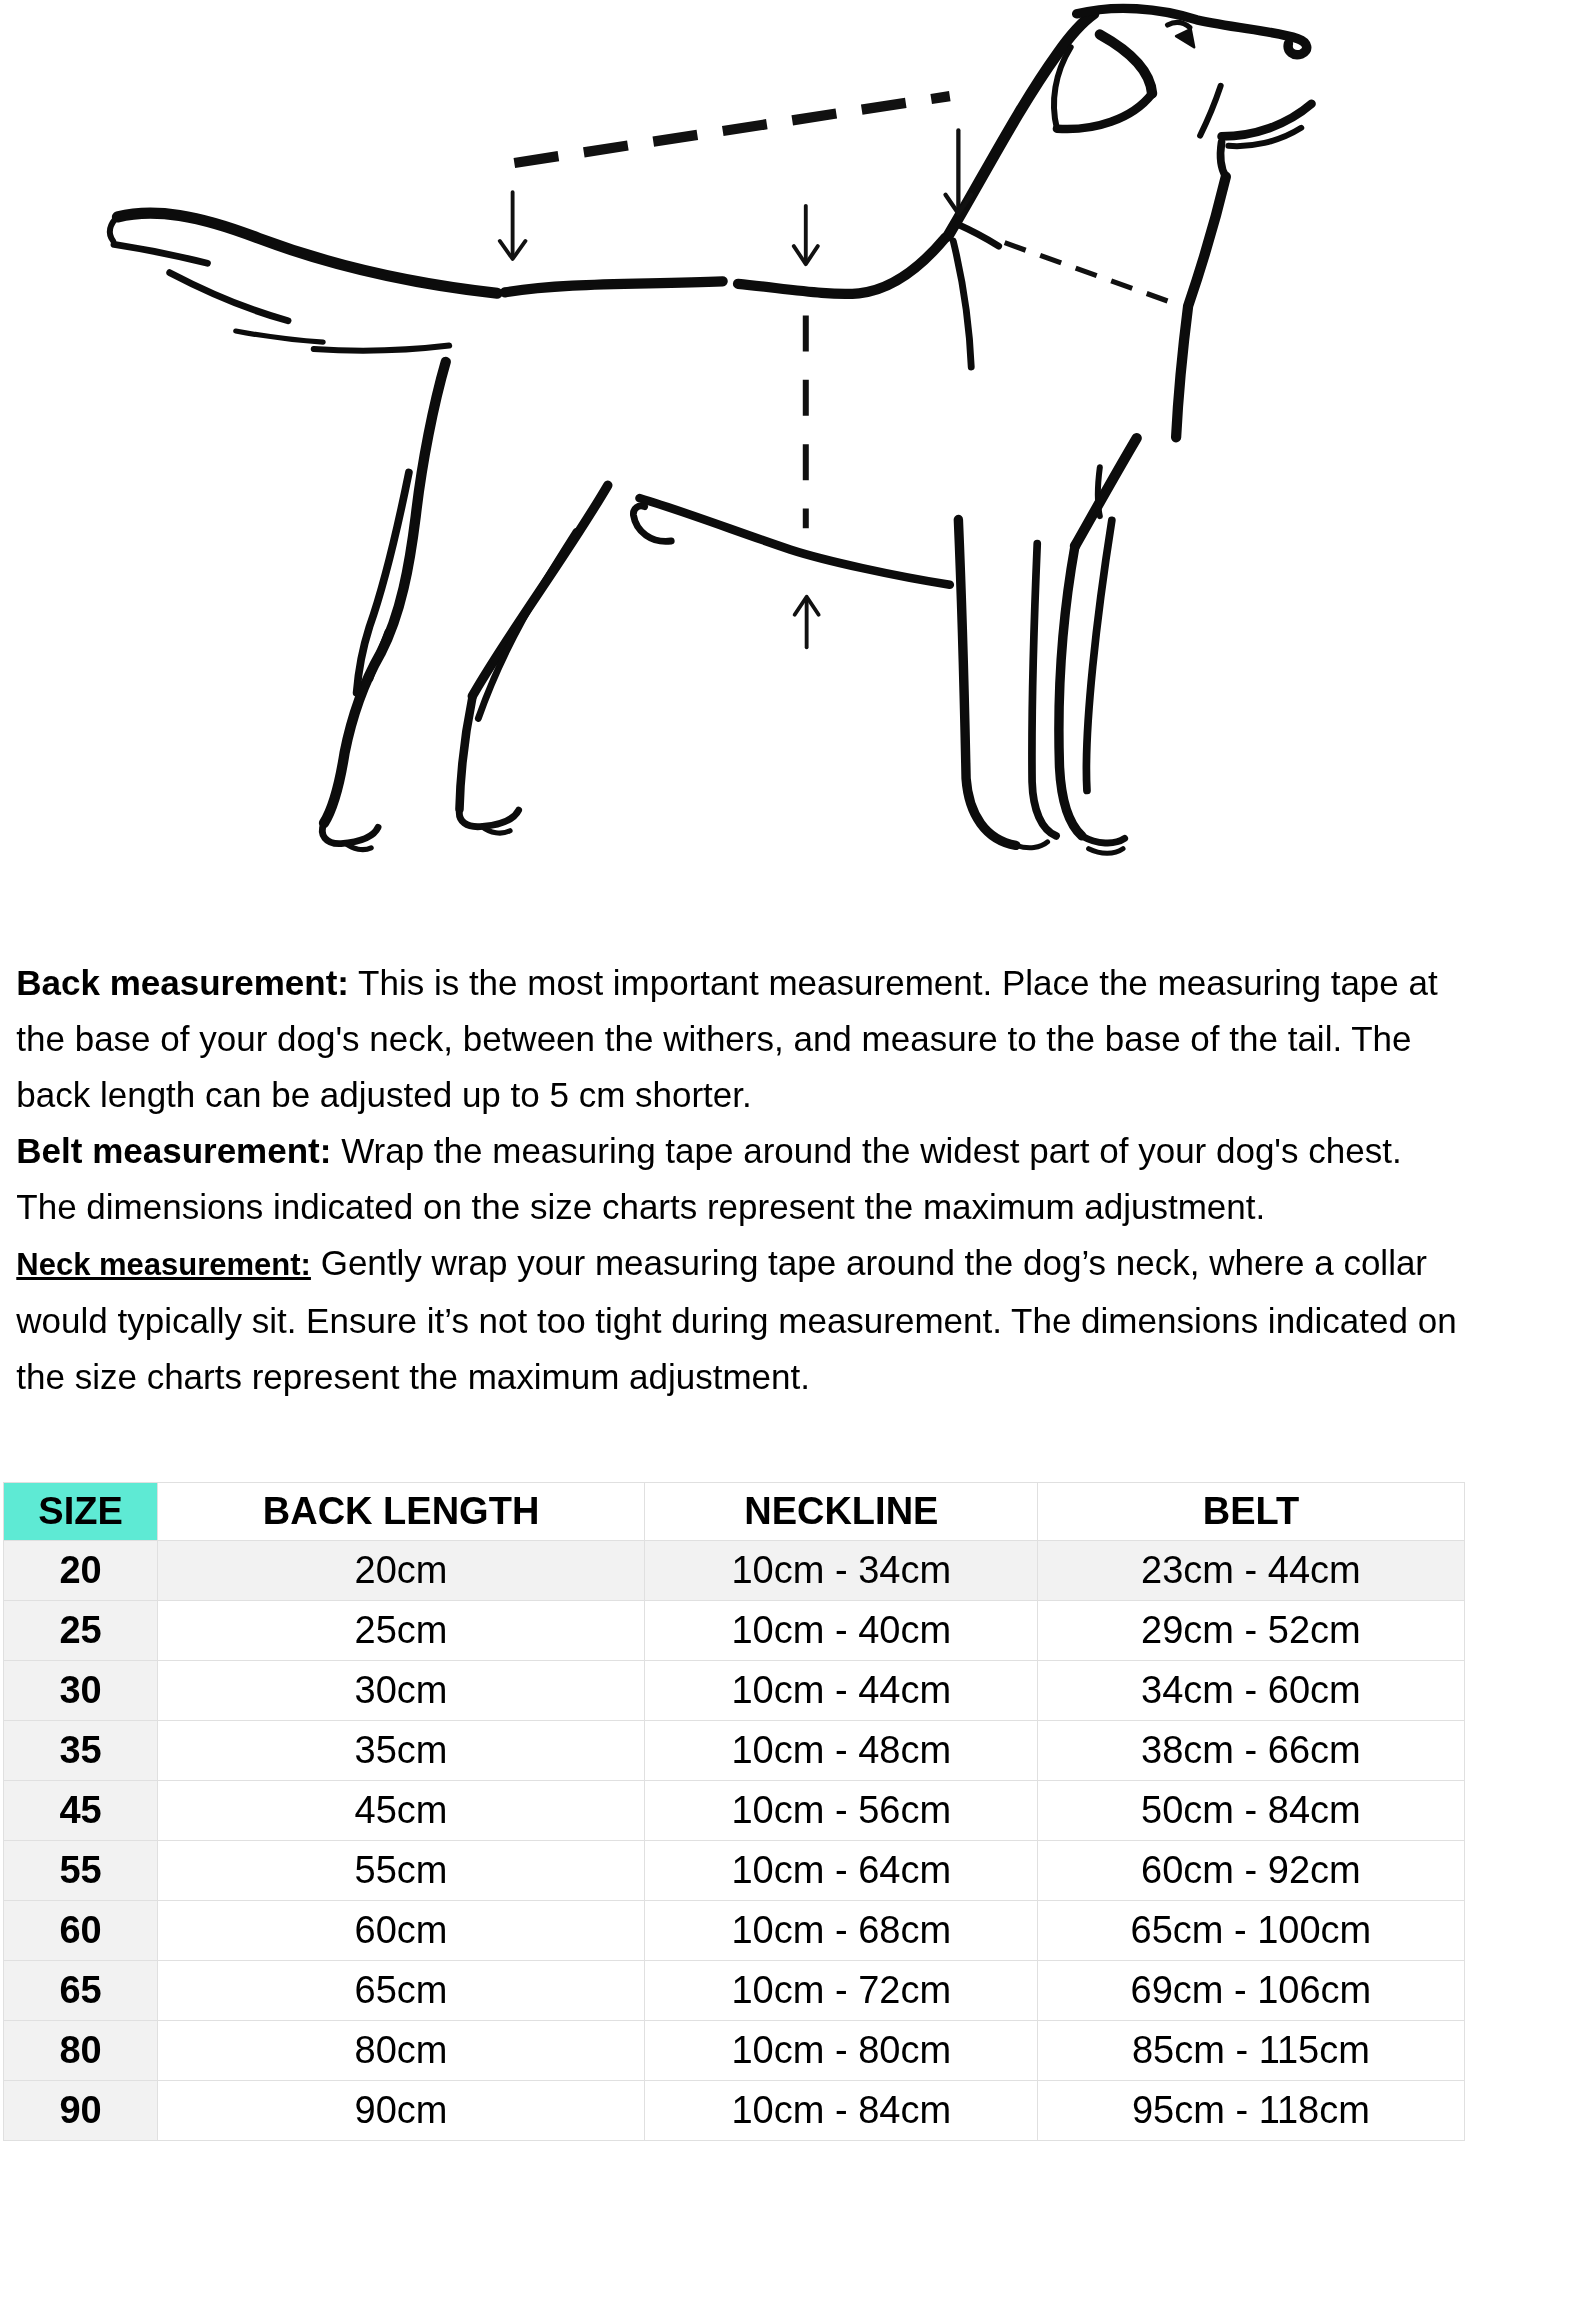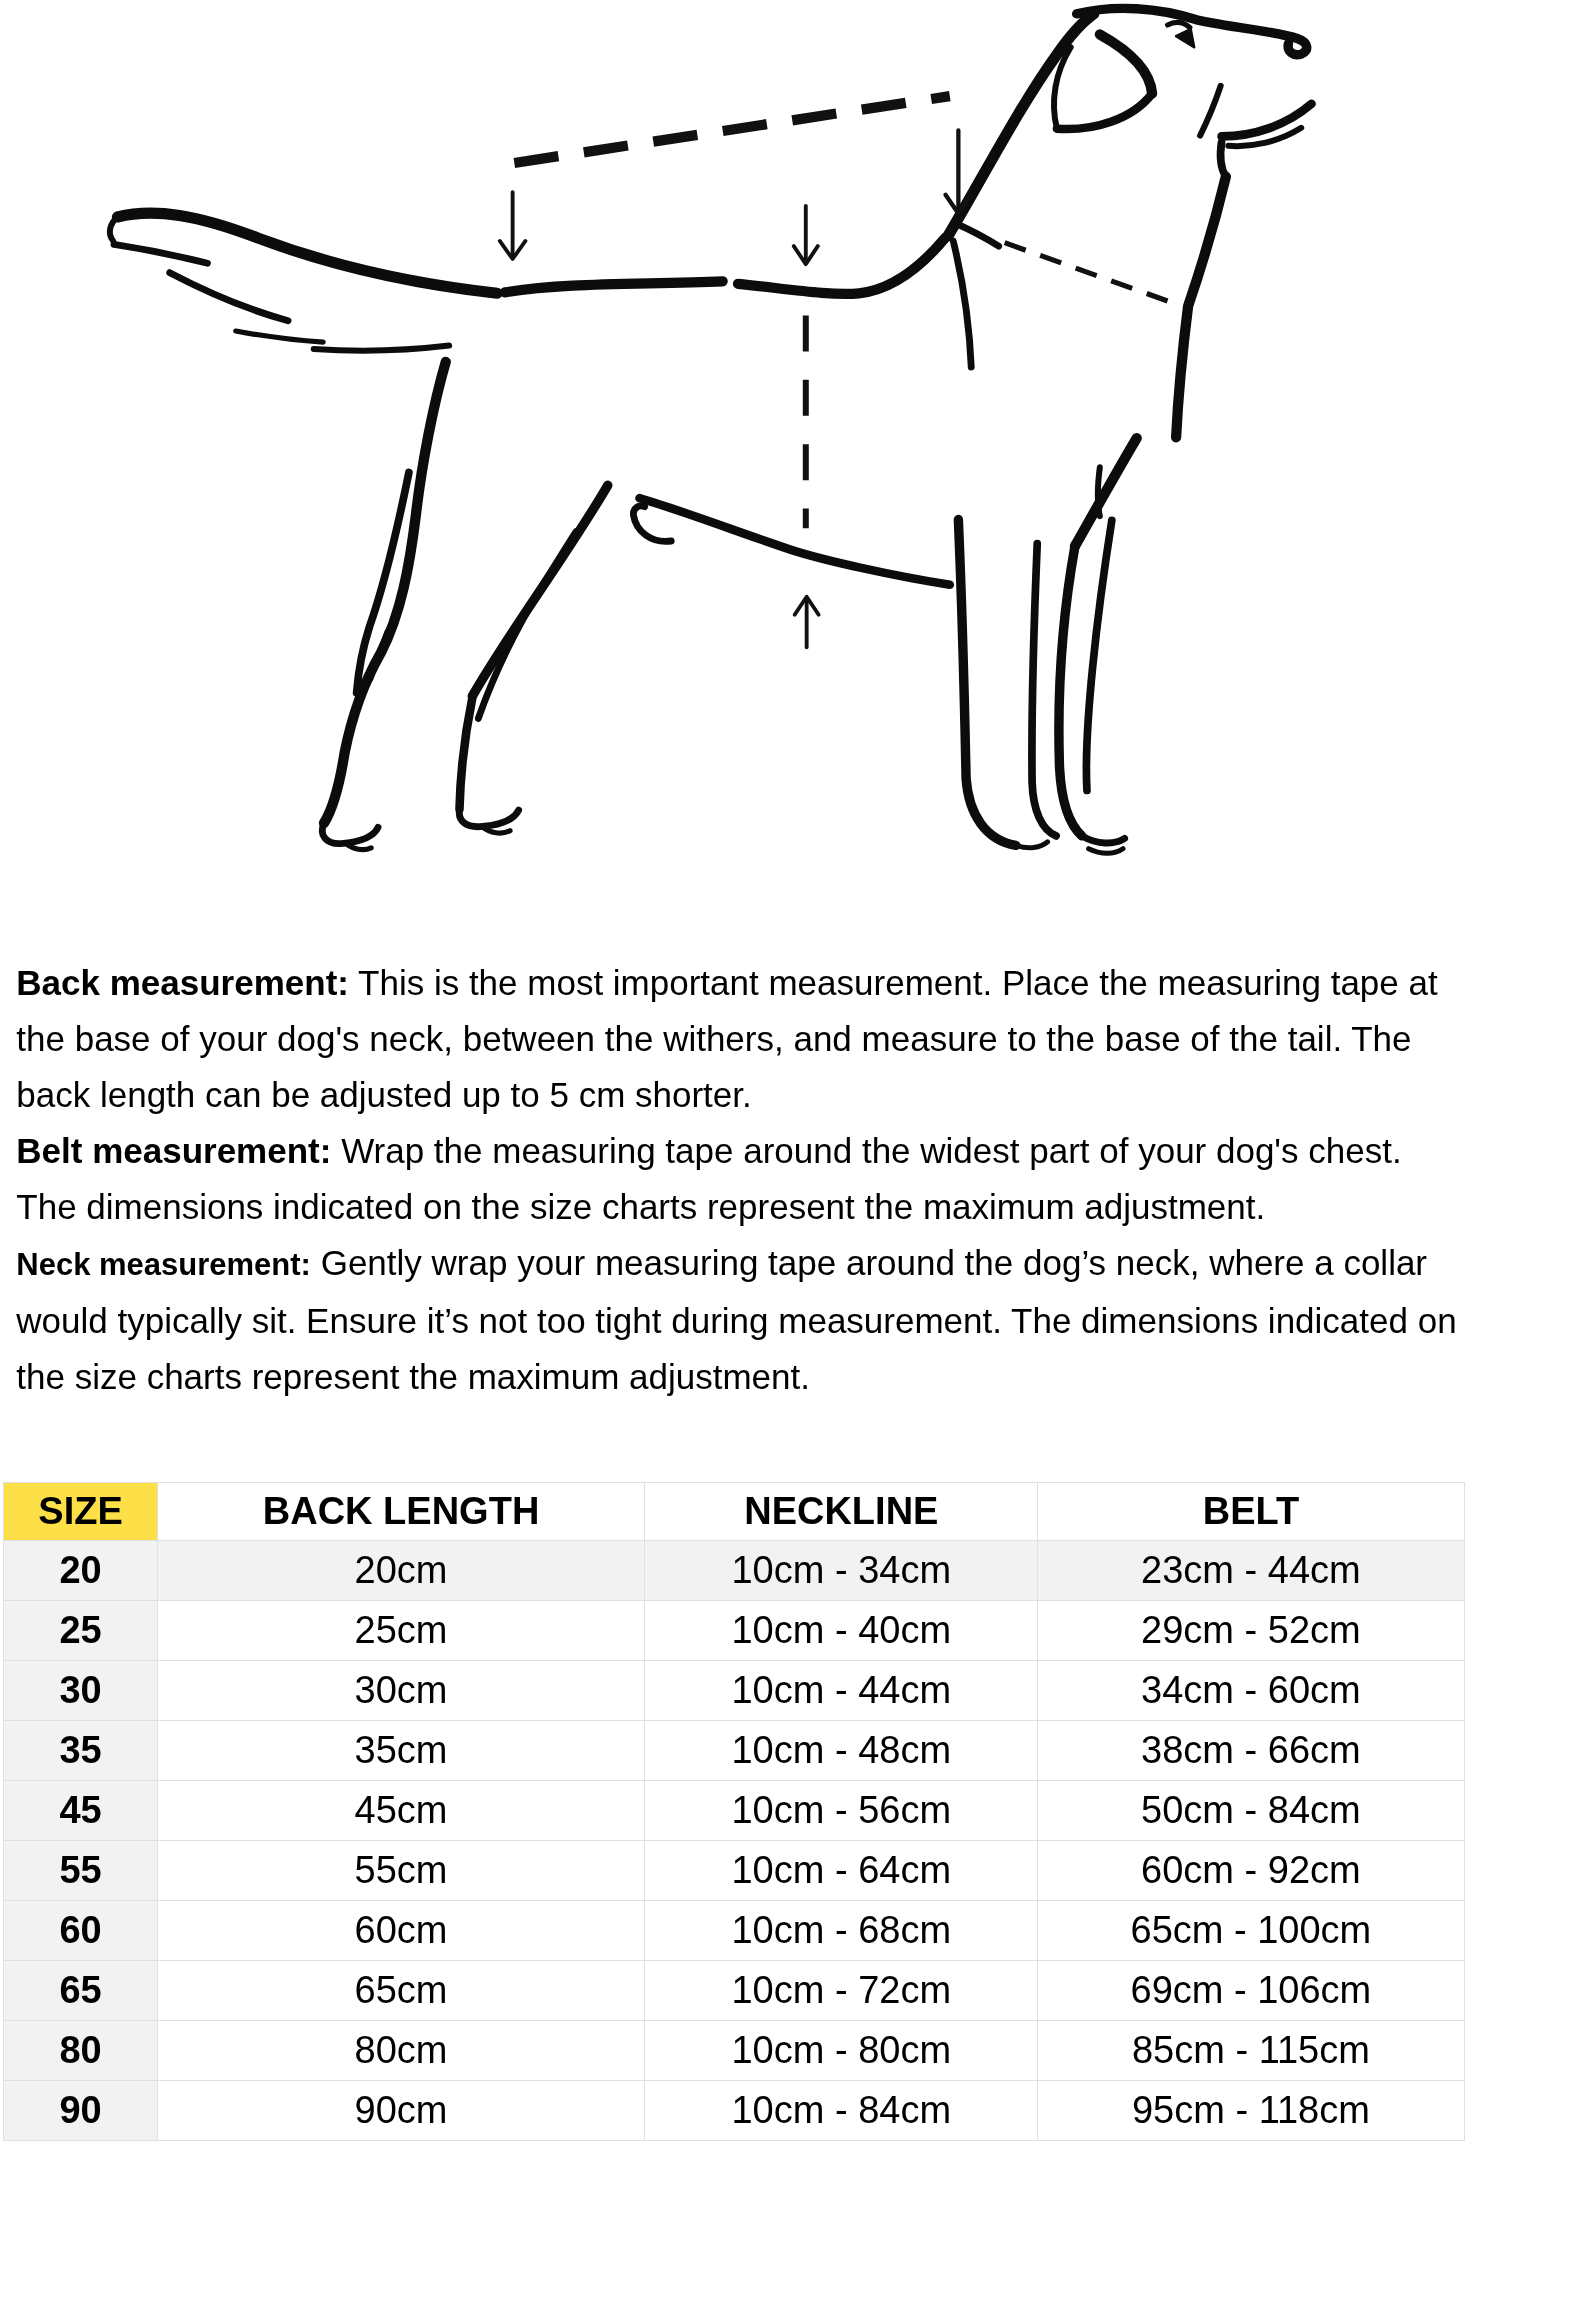--- a/index.html
+++ b/index.html
@@ -9,33 +9,33 @@
   
   .dog-figure { position:absolute; top:0; left:0; width:1579px; height:926px; margin:0; }
   .dog-figure svg { display:block; }
 
   
   .instructions { position:absolute; top:955px; left:0; right:0; padding:0 16.3px;
                   font-size:35px; line-height:56px; color:#000; }
   .instructions p { margin:0; }
   .instructions .ln { white-space:pre; }
   .p-label { font-weight:bold; }
-  .p-label.small { font-size:31px; }
+  .p-label.small { font-size:31px;text-decoration:underline; }
 
   
   .chart-section { position:absolute; top:1482px; left:3.4px; right:3.4px; bottom:0; overflow:hidden; }
   table.size-chart { width:100%; border-collapse:collapse; table-layout:fixed; color:#000; }
   .size-chart col.c-size { width:10.5%; }
   .size-chart col.c-back { width:33.4%; }
   .size-chart col.c-neck { width:26.9%; }
   .size-chart col.c-belt { width:29.2%; }
   .size-chart th, .size-chart td { border:1.7px solid #e0e0e0; text-align:center; vertical-align:middle;
                                    padding:0; box-sizing:border-box; }
   .size-chart thead th { height:58px; font-size:38px; font-weight:bold; background:#fff; }
-  .size-chart thead th:first-child { background:#fde047;margin-top:28px; }
+  .size-chart thead th:first-child { background:#5eead4;margin-top:28px; }
   .size-chart tbody td { height:60px; font-size:38px; font-weight:normal; background:#fff; }
   .size-chart tbody td:first-child { background:#f2f2f2; font-weight:bold; }
   .size-chart tbody tr:first-child td { background:#f2f2f2; }
 </style>
 </head>
 <body>
 
 <div class="page">
 
   <figure class="dog-figure">

